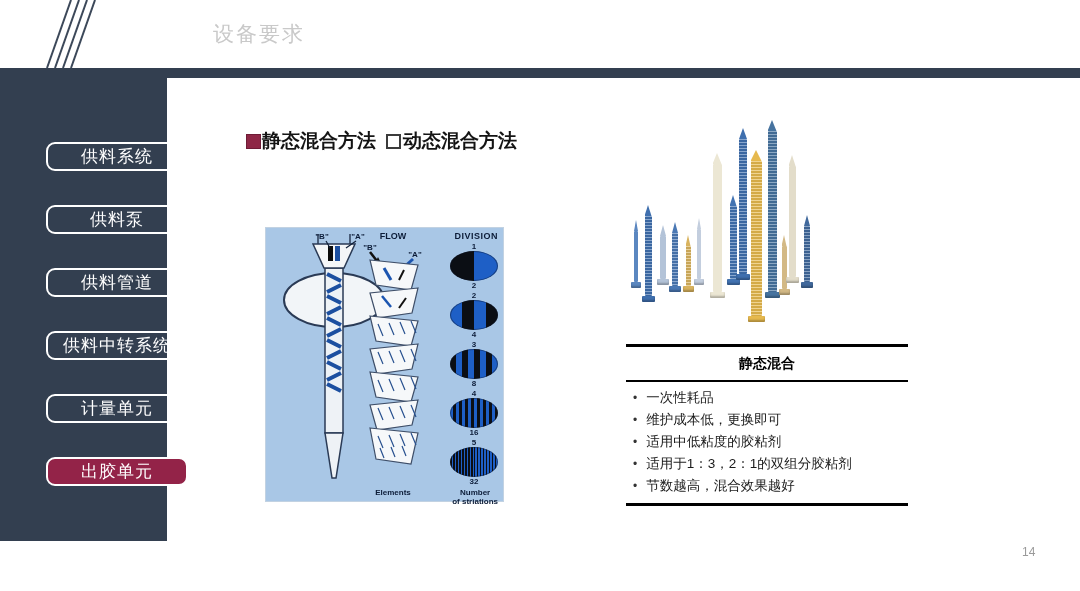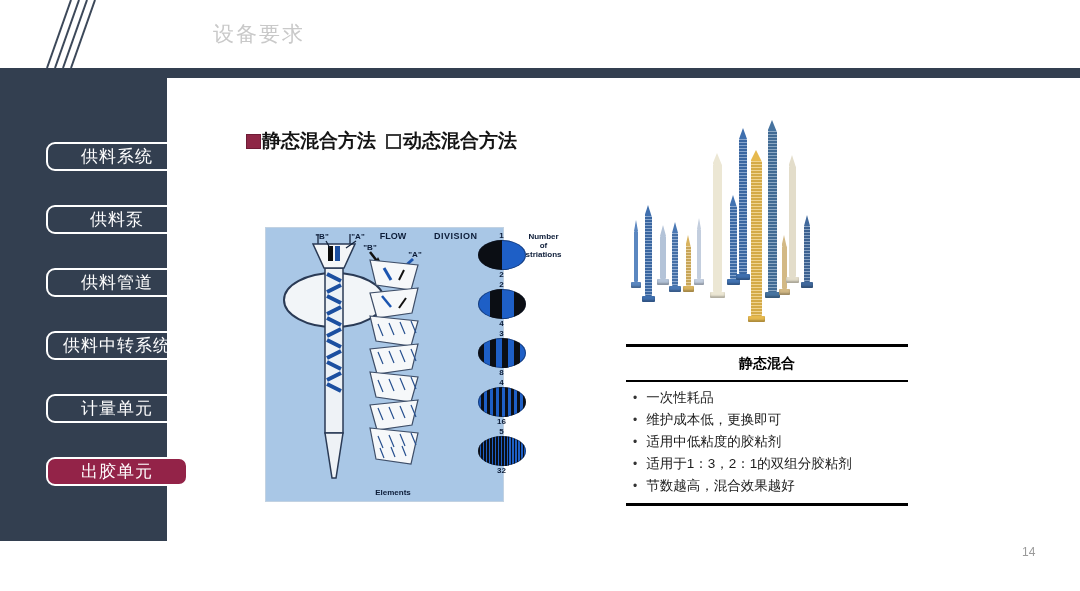--- a/index.html
+++ b/index.html
@@ -34,22 +34,22 @@
   .sq-outline{width:11px;height:11px;border:2px solid #3c3c3c;display:inline-block;
     margin:0 2px 0 10px;flex:0 0 auto;}
   
   .mixer-panel{
     position:absolute;left:265px;top:227px;width:237px;height:273px;
     background:#a9c7e6;border:1px solid #c2d2e2;box-sizing:content-box;
   }
   .mixer-svg{position:absolute;left:0;top:0;width:237px;height:273px;}
   .mixer-svg text{font-family:"Liberation Sans","DejaVu Sans",sans-serif;font-weight:bold;fill:#0c1c38;}
   .division-col{
-    position:absolute;left:168px;top:3px;width:64px;display:flex;flex-direction:row;
-    align-items:flex-start;color:#0c1c38;
+    position:absolute;left:168px;top:3px;width:64px;display:flex;flex-direction:column;
+    align-items:flex-end;color:#0c1c38;
   }
   .division-title{font-size:9px;font-weight:bold;letter-spacing:.5px;margin-bottom:1px;}
   .div-item{display:flex;flex-direction:column;align-items:center;margin-bottom:1px;}
   .div-num{font-size:8px;font-weight:bold;line-height:9px;}
   .div-ellipse{width:48px;height:30px;border-radius:50%;box-shadow:inset 0 0 0 1px rgba(10,20,40,.45);}
   .striations-caption{font-size:8px;font-weight:bold;text-align:center;line-height:9px;
     white-space:pre-line;margin-top:1px;}
   
   .nozzle-photo{position:absolute;left:600px;top:100px;width:290px;height:235px;background:#ffffff;}
   .nozzle{position:absolute;display:flex;flex-direction:column;align-items:center;}

